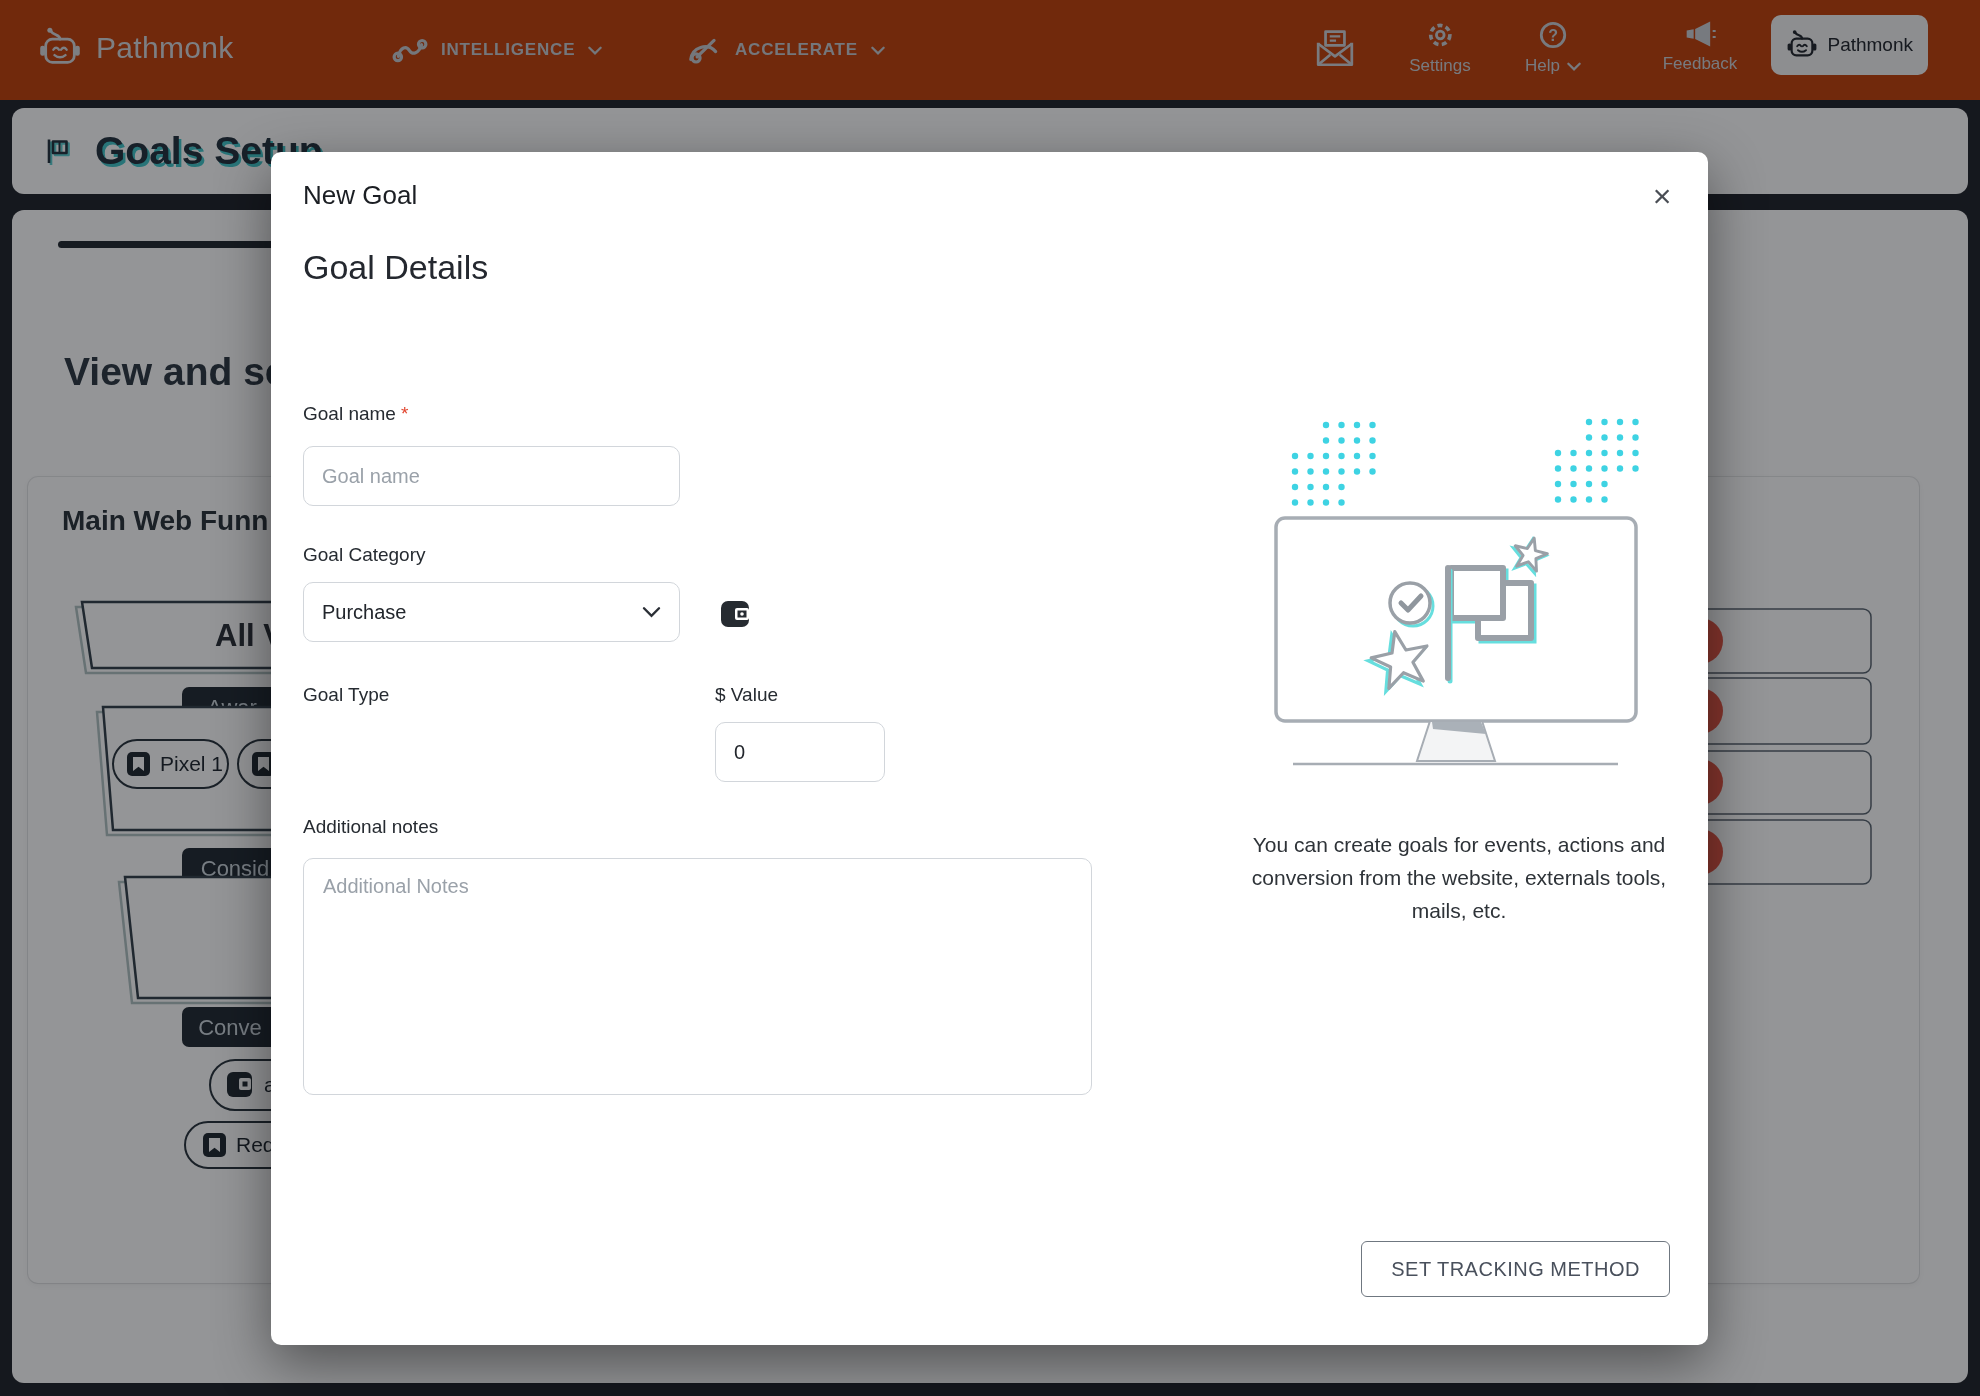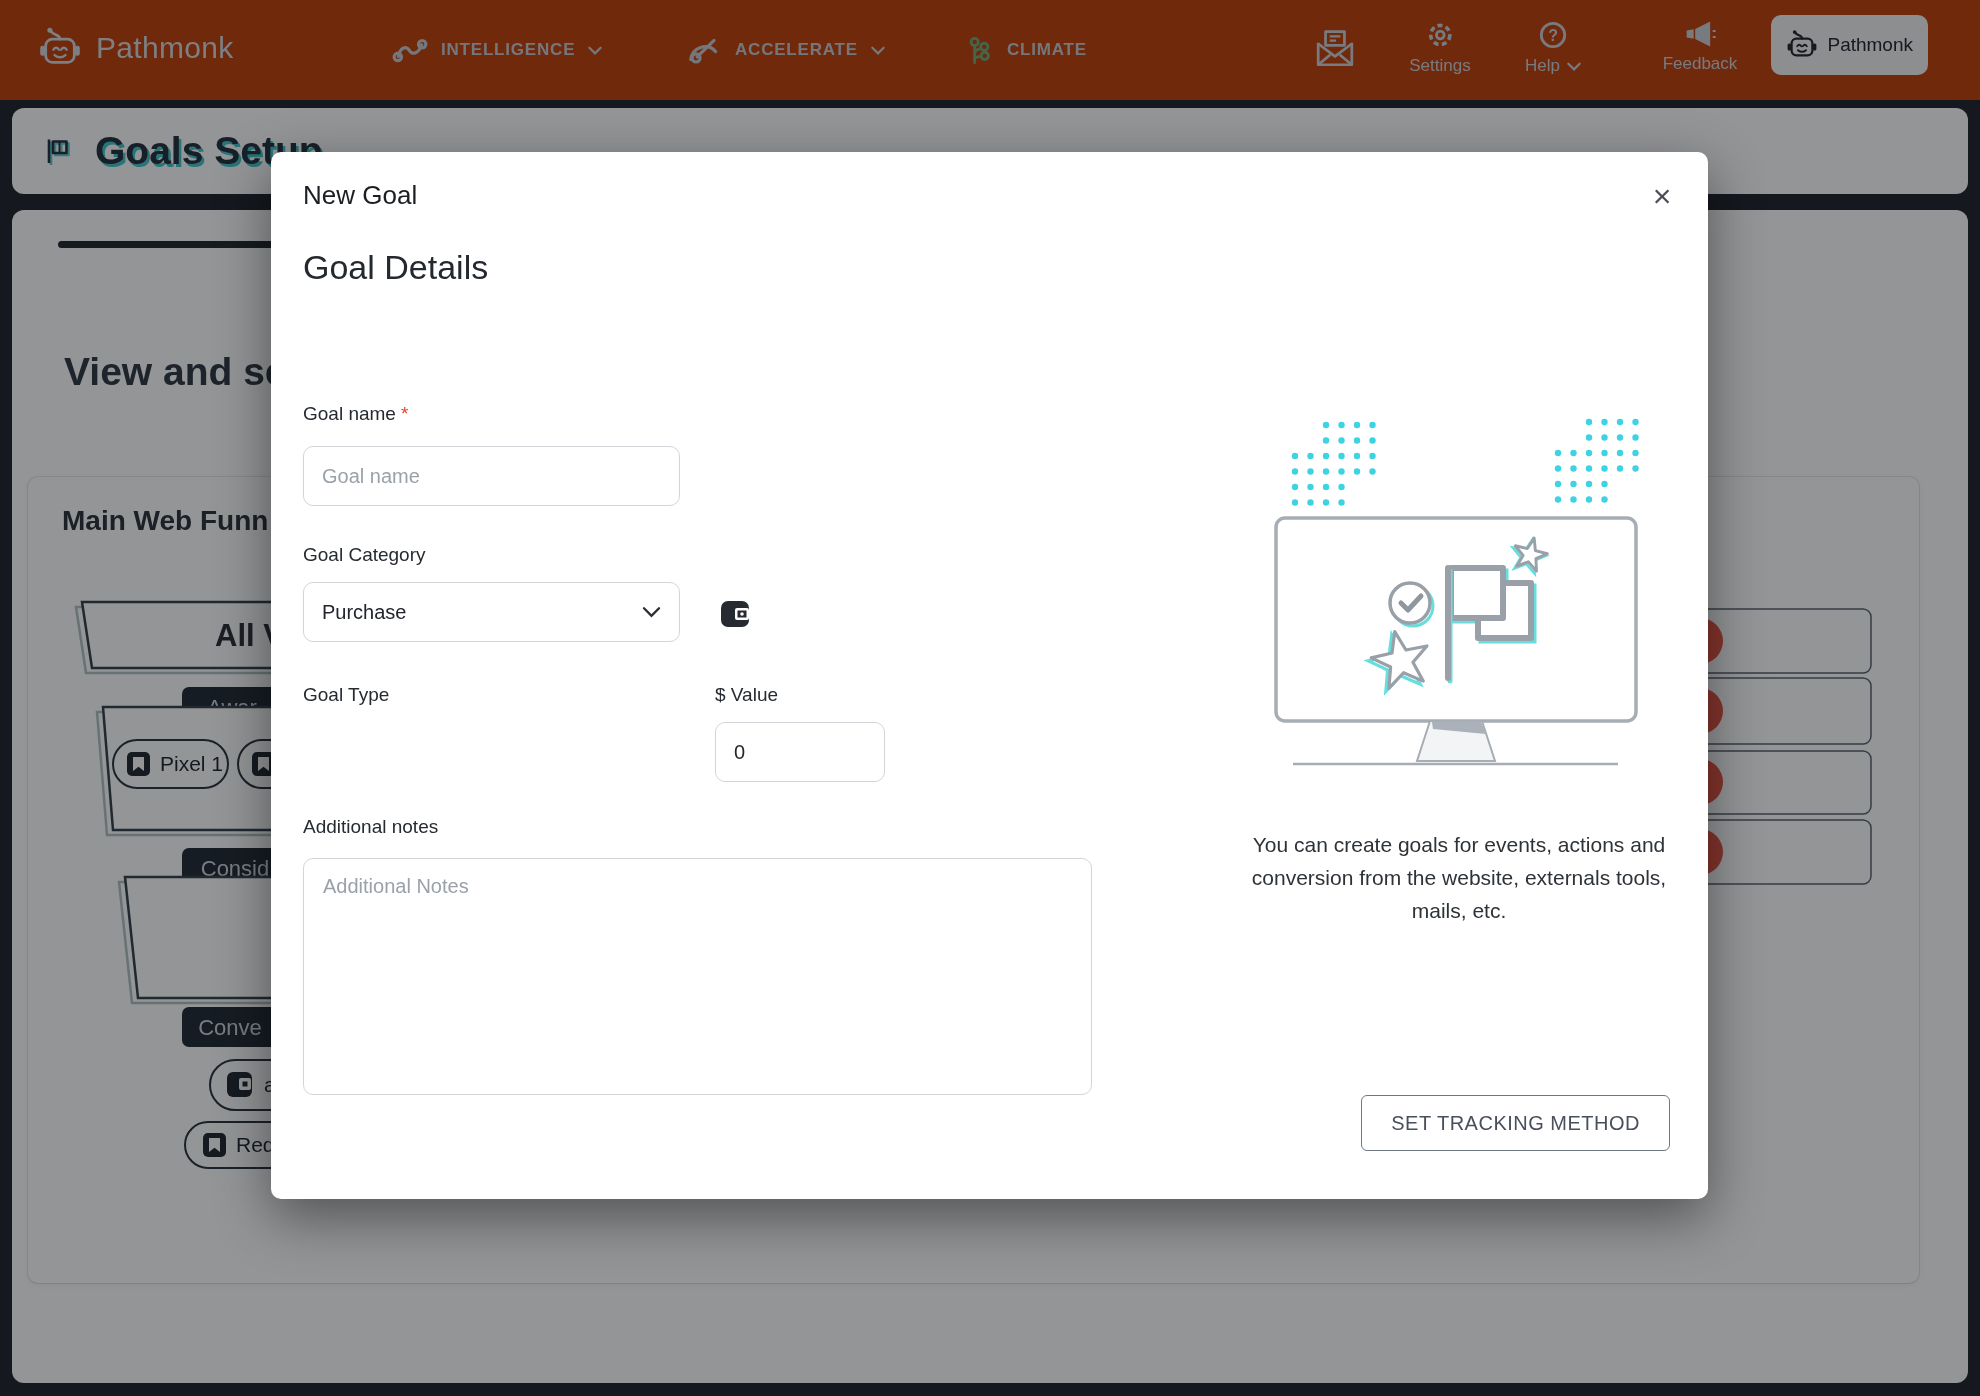--- a/index.html
+++ b/index.html
@@ -39,21 +39,21 @@
   .funnel-card { position:absolute; left:16px; top:267px; width:1891px; height:806px; border-radius:10px;
                  box-shadow:0 0 0 1px rgba(25,35,45,.10), 0 2px 6px rgba(0,0,0,.06); }
   .funnel-title { position:absolute; left:34px; top:28px; font-size:28px; font-weight:600; color:#2b333b; white-space:nowrap; }
   .funnel-svg { position:absolute; left:0; top:0; }
   .f-stage-label { font-size:31px; font-weight:600; fill:#2b3138; }
   .f-tag-label { font-size:22px; font-weight:500; fill:#ccd5dc; }
   .f-pill-label { font-size:21px; fill:#1e262e; }
 
   
   .overlay { position:absolute; inset:0; background:rgba(8,10,14,.43); z-index:50; }
-  .modal { position:absolute; left:271px; top:152px; width:1437px; height:1047px; background:#fff; border-radius:10px;
+  .modal { position:absolute; left:271px; top:152px; width:1437px; height:1193px; background:#fff; border-radius:10px;
            box-shadow:0 18px 55px rgba(0,0,0,.45); z-index:60; }
   .m-title { position:absolute; left:32px; top:28px; font-size:26px; color:#1b1e23; }
   .m-close { position:absolute; right:24px; top:22px; width:44px; height:44px; border:none; background:none;
              font-size:32px; color:#4a4e55; cursor:pointer; line-height:44px; text-align:center; }
   .m-section { position:absolute; left:32px; top:96px; font-size:34px; font-weight:500; color:#24282f; }
   .f-label { position:absolute; font-size:19px; color:#262b31; }
   .req { color:#e2452e; margin-left:5px; }
   .inp, .selectbox, .txt {
     position:absolute; background:#fff; border:1px solid #d2d6db; border-radius:10px;
     font-family:"Liberation Sans",sans-serif; font-size:20px; color:#22262c;
@@ -121,33 +121,20 @@
         <path d="M10.5 20.5 L26.5 5"></path>
         <circle cx="9.5" cy="21.5" r="3.8"></circle>
       </svg>
     </span>
     <span>ACCELERATE</span>
     <svg class="chev" viewBox="0 0 12 8">
         <path d="M1 1.5 L6 6.5 L11 1.5" fill="none" stroke="currentColor" stroke-width="2" stroke-linecap="round"></path>
       </svg>
   </div>
 
-  <div class="menu-item" id="menu-climate">
-    <span>
-      <svg width="28" height="32" viewBox="0 0 26 30" fill="none" stroke="#74ab79" stroke-width="2.6" stroke-linecap="round">
-        <path d="M8 11.5 V27"></path>
-        <path d="M8 18 C8 15 11 14.5 13.5 14"></path>
-        <path d="M8 23.5 C8 21 11.5 21.5 14 21"></path>
-        <circle cx="8" cy="7.5" r="3.4"></circle>
-          <circle cx="17" cy="12" r="3.4"></circle>
-          <circle cx="17.5" cy="20.5" r="3.4"></circle>
-      </svg>
-    </span>
-    <span>CLIMATE</span>
-  </div>
 
   <div class="nav-mail">
     <svg width="42" height="42" viewBox="0 0 40 38" fill="none" stroke="currentColor" stroke-width="2.6" stroke-linejoin="round">
       <rect x="11" y="2.5" width="18" height="13"></rect>
       <path d="M15 7 h10 M15 11 h6" stroke-width="2.2"></path>
       <path d="M4 13 V34 H36 V13"></path>
       <path d="M4 14 L20 26 L36 14"></path>
       <path d="M4 34 L15.5 24.5 M36 34 L24.5 24.5"></path>
     </svg>
   </div>

